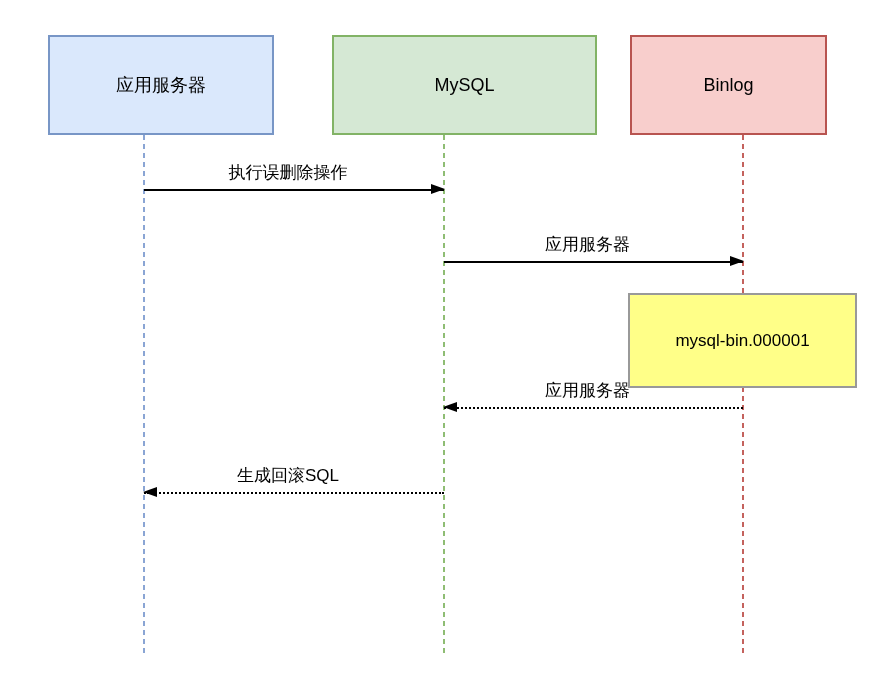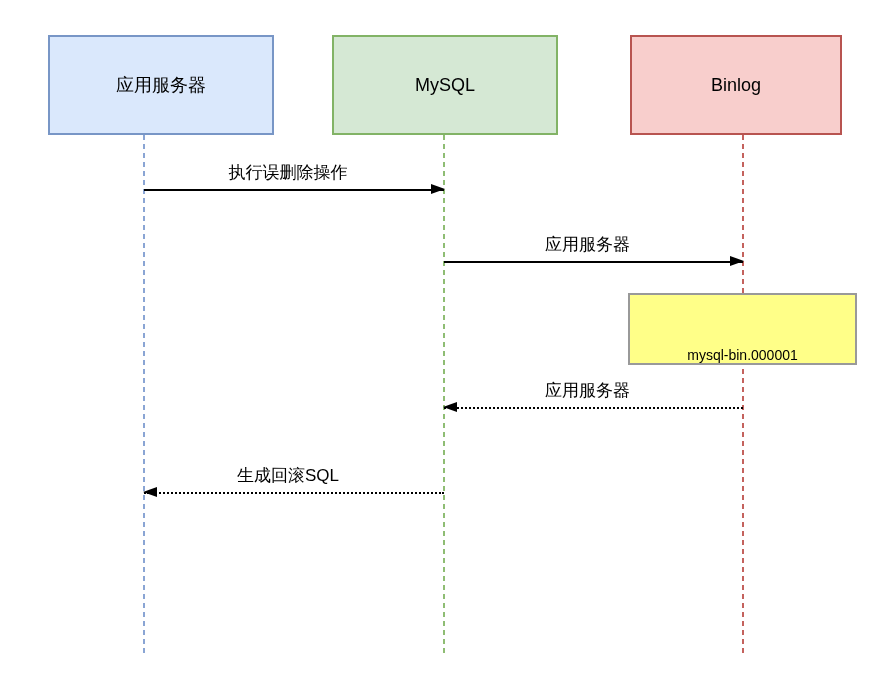--- a/index.html
+++ b/index.html
@@ -20,22 +20,22 @@
     height: 100px;
     box-sizing: border-box;
     border: 2px solid var(--stroke, #888);
     background: var(--fill, #eee);
     display: flex;
     align-items: center;
     justify-content: center;
     font-size: 18px;
   }
   .actor-app    { left: 48px;  width: 226px; }
-  .actor-mysql  { left: 332px; width: 226px; }
-  .actor-binlog { left: 630px; width: 212px; }
+  .actor-mysql  { left: 332px; width: 265px; }
+  .actor-binlog { left: 630px; width: 197px; }
 
   
   .lifeline {
     position: absolute;
     top: 135px;
     height: 518px;
     width: 2px;
     background-image: repeating-linear-gradient(
       to bottom,
       var(--c, #999) 0px, var(--c, #999) 5px,
@@ -73,28 +73,28 @@
   }
   .msg1 { left: 144px; top: 190px; width: 300px; }
   .msg2 { left: 444px; top: 262px; width: 299px; }
   .msg3 { left: 444px; top: 408px; width: 299px; }
   .msg4 { left: 144px; top: 493px; width: 300px; }
 
   
   .note {
     position: absolute;
     left: 628px; top: 293px;
-    width: 229px; height: 72px;
+    width: 229px; height: 95px;
     box-sizing: border-box;
     border: 2px solid var(--stroke, #999);
     background: var(--fill, #ff8);
     display: flex;
-    align-items: flex-end;
+    align-items: center;
     justify-content: center;
-    font-size: 14px;
+    font-size: 17px;
   }
 </style>
 </head>
 <body>
 
 <div class="canvas">
 
   <div class="actor actor-app" style="--fill: #dae8fc; --stroke: #7896c6;">
     <span class="actor-label">应用服务器</span>
   </div>

